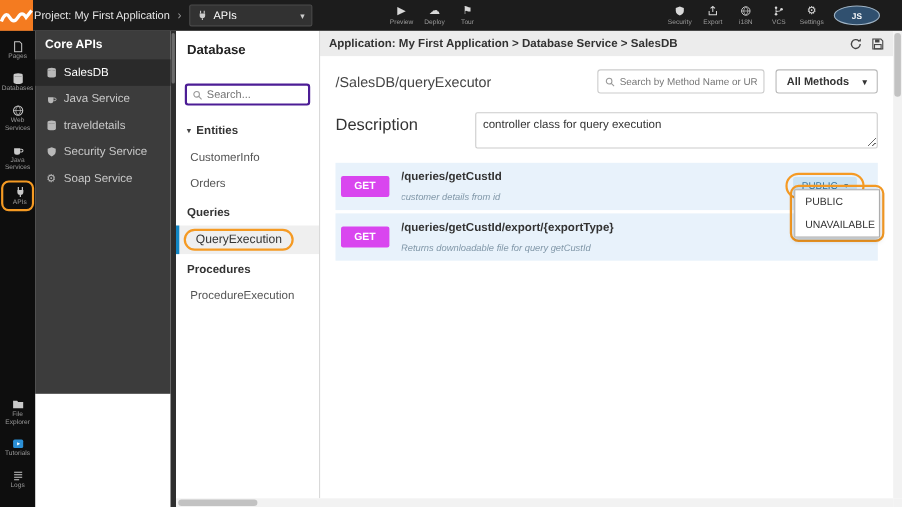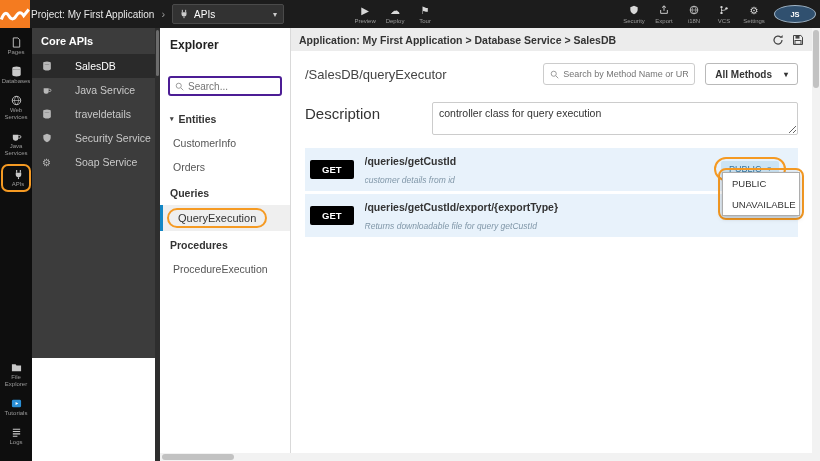--- a/index.html
+++ b/index.html
@@ -12,36 +12,36 @@
   .project-label{color:#e6e6e6;font-size:10px;margin-left:1px;white-space:nowrap}
   .tb-chev{color:#9a9a9a;font-size:11px;margin:0 7px}
   .workspace-dd{width:112px;height:20px;background:#323232;border:1px solid #4a4a4a;border-radius:2px;display:flex;align-items:center;color:#fff;font-size:10px;padding:0 6px;gap:5px;cursor:pointer}
   .workspace-dd .caret{margin-left:auto;color:#ccc;font-size:8px}
   .center-actions{display:flex;margin-left:66px}
   .right-actions{display:flex;margin-left:auto;align-items:center}
   .tb-action{display:flex;flex-direction:column;align-items:center;width:30px;cursor:pointer}
   .tb-action .ticon{height:11px;font-size:10px;line-height:11px;color:#d8d8d8;display:flex;align-items:center;justify-content:center}
   .tb-action .ticon svg{width:10px;height:10px}
   .tb-action .tlabel{font-size:6px;color:#9c9c9c;margin-top:2px;white-space:nowrap}
-  .avatar{width:42px;height:18px;border-radius:50%;background:#30506f;border:1px solid #9fb3c4;color:#fff;font-size:7.5px;font-weight:bold;display:flex;align-items:center;justify-content:center;margin:0 4px 0 5px;cursor:pointer}
+  .avatar{width:42px;height:18px;border-radius:50%;background:#30506f;border:1px solid #9fb3c4;color:#fff;font-size:7.5px;font-weight:bold;display:flex;align-items:center;justify-content:center;margin:0 20px 0 5px;cursor:pointer}
 
   
   .rail{position:absolute;top:28px;left:0;width:32px;height:433px;background:#0e0e0e;display:flex;flex-direction:column;align-items:center;padding:8px 0 6px;z-index:5}
   .rail-item{display:flex;flex-direction:column;align-items:center;margin-bottom:9px;cursor:pointer;width:30px}
   .rail-item .ricon{height:12px;display:flex;align-items:center;justify-content:center;color:#c9c9c9}
   .rail-item .ricon svg{width:11px;height:11px}
   .rail-item .rlabel{font-size:6px;color:#9a9a9a;margin-top:1px;text-align:center;line-height:7px}
   .rail-annot{border:2px solid #f59a23;border-radius:7px;padding:2px 0;margin:-2px 0 7px;width:30px}
   .rail-annot .rail-item{margin-bottom:0}
   .rail-spacer{flex:1}
 
   
   .panel2{position:absolute;top:28px;left:32px;width:123px;height:330px;background:#3c3c3c;z-index:4}
   .panel2-header{height:26px;display:flex;align-items:center;padding-left:9px;color:#fff;font-size:11px;font-weight:bold}
-  .svc-item{height:24px;display:flex;align-items:center;gap:23px;padding-left:9px;color:#c9c9c9;font-size:10.5px;cursor:pointer}
+  .svc-item{height:24px;display:flex;align-items:center;gap:6px;padding-left:9px;color:#c9c9c9;font-size:10.5px;cursor:pointer}
   .svc-item .sicon{width:11px;height:11px;display:flex;align-items:center;justify-content:center;color:#b8b8b8;flex:0 0 auto;font-size:10px;line-height:11px}
   .svc-item .sicon svg{width:10px;height:10px}
   .svc-item.selected{background:#2a2a2a;color:#fff}
   .panel2-sb{position:absolute;top:28px;left:155px;width:5px;height:433px;background:#2e2e2e;z-index:6}
   .panel2-sb .handle{position:absolute;top:2px;left:1px;width:3px;height:46px;background:#6c6c6c;border-radius:2px}
 
   
   .panel3{position:absolute;top:28px;left:160px;width:131px;height:425px;background:#fff;border-right:1px solid #d9d9d9;z-index:3}
   .ep-title{font-size:12px;font-weight:bold;color:#222;padding:10px 10px 8px}
   .ep-search{margin:16px 8px 9px;height:20px;border:2px solid #4c1d95;border-radius:3px;display:flex;align-items:center;padding:0 5px;gap:4px}
@@ -64,21 +64,21 @@
   .m-search{margin-left:auto;width:152px;height:22px;border:1px solid #ccc;border-radius:3px;display:flex;align-items:center;padding:0 6px;gap:4px;background:#fff}
   .m-search svg{width:9px;height:9px;flex:0 0 auto}
   .m-search input{border:none;outline:none;flex:1;font-size:9px;font-family:inherit;color:#555;min-width:0;background:transparent}
   .methods-btn{margin-left:10px;height:22px;border:1px solid #b9b9b9;border-radius:3px;background:#fff;display:flex;align-items:center;gap:12px;padding:0 9px;font-size:10px;font-weight:bold;color:#333;cursor:pointer}
   .methods-btn .caret{font-size:8px}
   .desc-row{display:flex;margin-top:17px}
   .desc-label{width:127px;font-size:15px;font-weight:normal;color:#333;padding-top:3px;flex:0 0 auto}
   .desc-input{flex:1;height:33px;border:1px solid #ccc;border-radius:2px;font-size:10.5px;color:#333;padding:4px 6px;font-family:inherit;resize:both}
   .rows{margin-top:13px;position:relative}
   .api-row{display:flex;align-items:center;background:#e8f2fb;padding:3px 5px;margin-bottom:3px;min-height:26px;cursor:pointer}
-  .get-badge{background:#000000;color:#fff;font-size:9.5px;font-weight:bold;padding:4px 12px;border-radius:2px;flex:0 0 auto}
+  .get-badge{background:#d946ef;color:#fff;font-size:9.5px;font-weight:bold;padding:4px 12px;border-radius:2px;flex:0 0 auto}
   .path-block{margin-left:11px;line-height:1.15;overflow:hidden}
   .api-path{font-size:10.5px;font-weight:bold;color:#333;white-space:nowrap}
   .api-sub{font-size:8.5px;font-style:italic;color:#8097a8;white-space:nowrap}
   .vis-annot{margin-left:auto;border:2px solid #f59a23;border-radius:12px;padding:2px 5px;margin-right:7px;flex:0 0 auto}
   .vis-btn{background:#cbe3f3;color:#35759e;font-size:9px;padding:3px 8px;border-radius:2px;display:flex;align-items:center;gap:6px;cursor:pointer}
   .vis-btn .caret{font-size:7px}
   .menu-annot{position:absolute;top:20px;right:-6px;border:2px solid #f59a23;border-radius:8px;padding:2px;z-index:10}
   .vis-menu{width:78px;background:#fff;border:1px solid #adadad;box-shadow:0 2px 5px rgba(0,0,0,.25)}
   .vis-menu .mi{font-size:9.5px;color:#333;padding:5px 9px;cursor:pointer}
 
@@ -287,21 +287,21 @@
   <div class="svc-item">
     <span class="sicon">⚙</span>
     <span>Soap Service</span>
   </div>
 </div>
 <div class="panel2-sb">
   <div class="handle"></div>
 </div>
 
 <div class="panel3">
-  <div class="ep-title">Explorer</div>
+  <div class="ep-title">Database</div>
   <div class="ep-search">
     <svg viewBox="0 0 12 12">
         <circle cx="5" cy="5" r="3.4" fill="none" stroke="#999" stroke-width="1.3"></circle>
         <path d="M7.6 7.6L11 11" stroke="#999" stroke-width="1.3"></path>
       </svg>
     <input type="text" placeholder="Search..." style="">
   </div>
   <div class="ep-section">
     <span class="tri">▾</span>
     <span>Entities</span>

